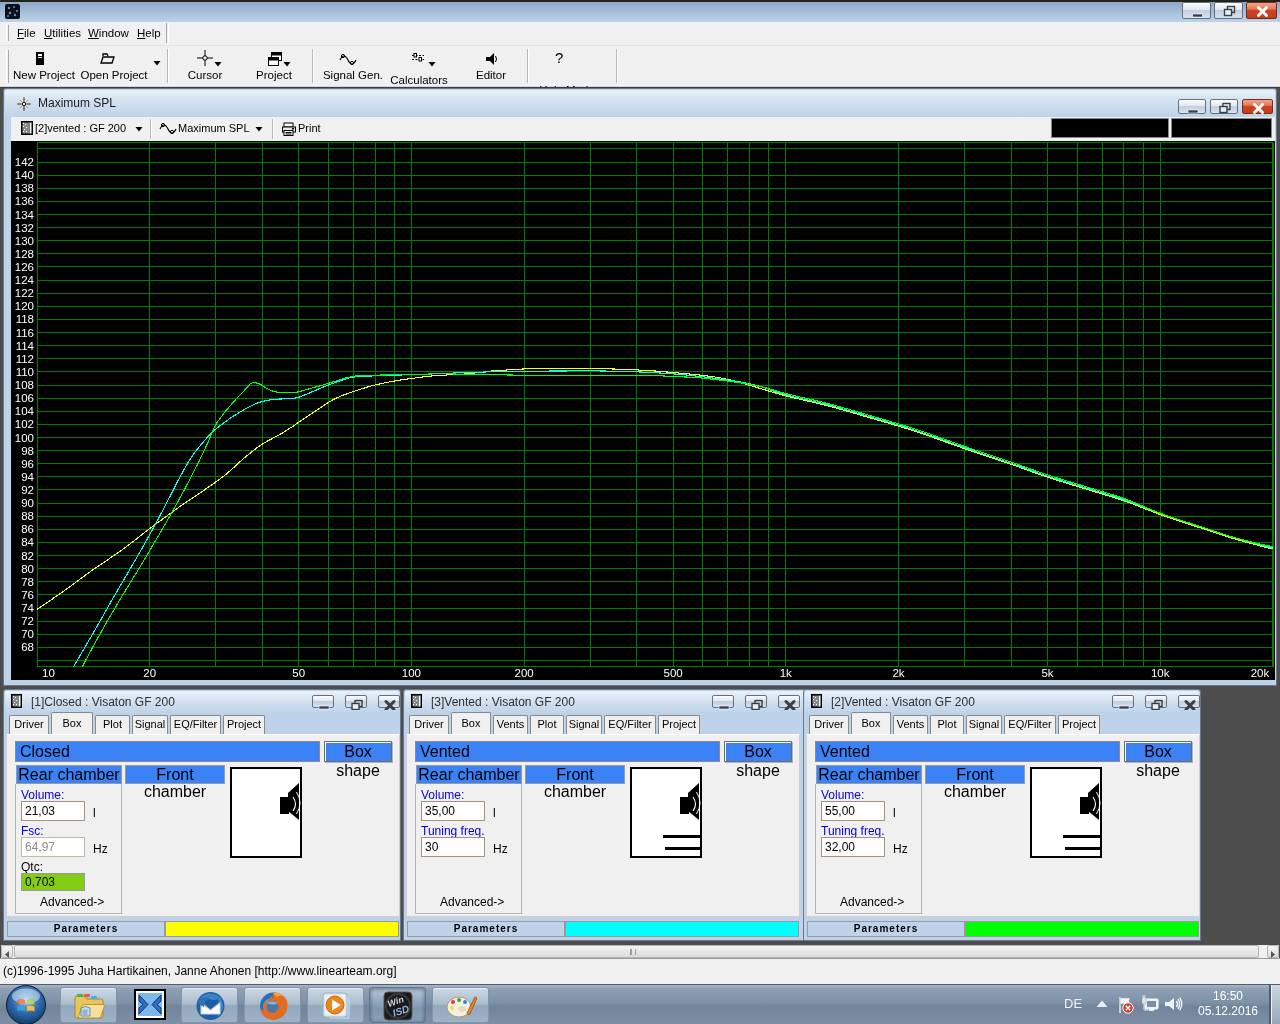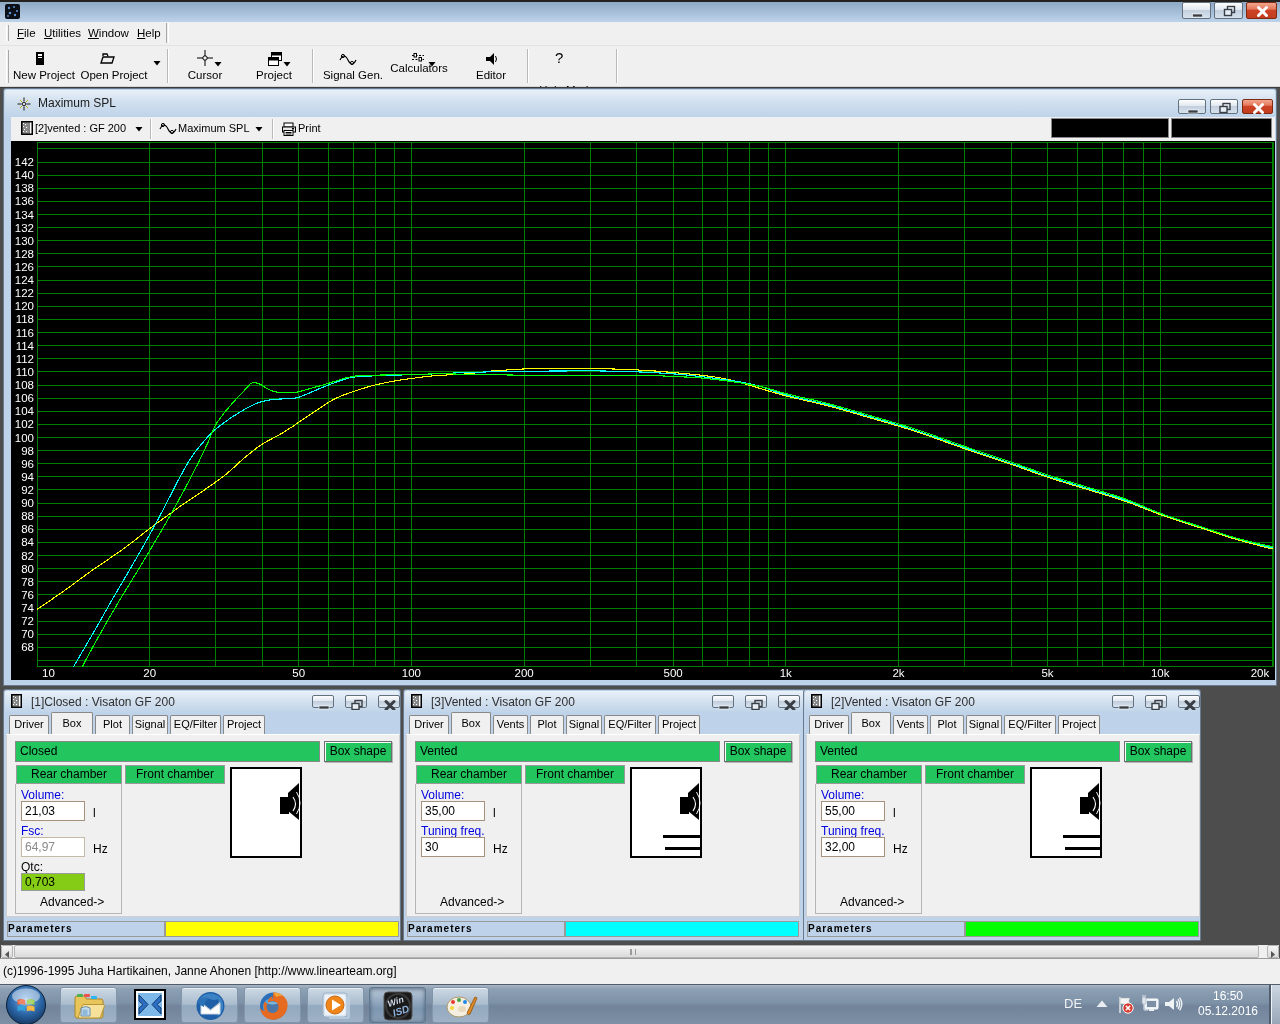--- a/index.html
+++ b/index.html
@@ -14,25 +14,25 @@
 .toolbar{left:0;top:45px;width:1280px;height:42px;background:#f0f0f0;border-top:1px solid #e3e3e3;border-bottom:1px solid #d8d8d8}
 .tbtn{position:absolute;top:2px;text-align:center;font-size:11.5px;color:#000}
 .tsep{position:absolute;top:3px;height:34px;width:2px;border-left:1px solid #b9b9b9;border-right:1px solid #fff}
 .mdi{left:0;top:87px;width:1280px;height:871px;background:#4d4d4d;border-top:1px solid #3c3c3c}
 .childwin{background:#bed3e9;border:1px solid #697a8c;border-radius:3px 3px 0 0}
 .ctitle{position:absolute;left:1px;top:1px;right:1px;height:27px;border-radius:2px 2px 0 0;background:linear-gradient(180deg,#e8f0f8 0%,#d3e1f0 40%,#bed3e9 100%)}
 .ptitle{height:21px;background:linear-gradient(180deg,#e9f1f9 0%,#d5e2f0 45%,#c0d4e9 100%)}
 .cbtn{position:absolute;border-radius:2px;border:1px solid #62707f;background:linear-gradient(180deg,#fdfeff 0%,#e1e8f0 45%,#c3cfdd 50%,#d6e2ee 100%)}
 .cbtn.red{background:linear-gradient(180deg,#f2a68e 0%,#e4795a 40%,#cc4224 50%,#c23d1f 100%);border-color:#7e2a10}
 .wtab{position:absolute;border:1px solid #888;border-bottom:none;border-radius:2px 2px 0 0;background:#f0f0f0;font-size:11px;text-align:center;color:#000}
-.field{position:absolute;background:#22c55e;border:1px solid #8a8a8a;font-size:12px;color:#000}
+.field{position:absolute;background:#3b82f6;border:1px solid #8a8a8a;font-size:16px;color:#000}
 .blab{position:absolute;font-size:12px;color:#0000e0}
 .klab{position:absolute;font-size:12px;color:#000}
 .inp{position:absolute;background:#fff;border:1px solid #a5917c;font-size:12px;color:#000;padding-left:3px}
-.statusL{position:absolute;border:1px solid #9a9a9a;font-size:10px;font-weight:bold;color:#000}
+.statusL{position:absolute;border:1px solid #9a9a9a;font-size:10px;font-weight:bold;text-align:center;color:#000}
 .statusC{position:absolute;border:1px solid #9a9a9a}
 .taskbar{left:0;top:984px;width:1280px;height:40px;background:linear-gradient(180deg,#a9b6c5 0%,#8da0b4 10%,#7d91a7 45%,#71849b 55%,#7e90a5 100%);border-top:1px solid #515d6b}
 .tkbtn{position:absolute;top:2px;width:57px;height:36px;border-radius:3px;border:1px solid #8296ab;background:linear-gradient(180deg,#cdd9e5 0%,#aabccd 48%,#93a9bf 52%,#9fb2c6 100%);box-shadow:inset 0 1px 0 rgba(255,255,255,.55)}
 .tkbtn.active{background:linear-gradient(180deg,#b9c9d9 0%,#93a9c0 40%,#7e97b1 60%,#8ba0b6 100%);border-color:#5f7a90;box-shadow:inset 0 1px 4px rgba(20,40,60,.6)}
 </style></head><body>
 <div class="abs titlebar"></div>
 <div class="abs appico"><svg width="15" height="15">
       <g fill="#5a8fd0">
         <circle cx="4" cy="4" r="1.2"></circle>
         <circle cx="9" cy="3" r="1"></circle>
@@ -126,21 +126,21 @@
     </div>
     <div class="tbtn" style="left:379.0px;width:80px">
       <svg class="abs" style="left:31px;top:3px" width="16" height="16" viewBox="0 0 16 16">
         <g stroke="#000" fill="none">
           <line x1="2" y1="4.5" x2="14" y2="4.5" stroke-dasharray="2 1.5"></line>
           <line x1="2" y1="8.5" x2="14" y2="8.5" stroke-dasharray="2 1.5"></line>
           <rect x="4" y="2.5" width="2.5" height="3.5" fill="#fff"></rect>
           <rect x="9" y="6.5" width="2.5" height="3.5" fill="#fff"></rect>
         </g>
       </svg>
-      <div style="margin-top:14px">Calculators</div>
+      <div style="margin-top:26px">Calculators</div>
     </div>
     <svg class="abs" style="left:428px;top:15px" width="8" height="6" viewBox="0 0 8 6">
       <path d="M0.5 1 L7.5 1 L4 5.5 Z" fill="#000"></path>
     </svg>
     <div class="tbtn" style="left:456.0px;width:70px">
       <svg class="abs" style="left:27px;top:3px" width="16" height="16" viewBox="0 0 16 16">
         <path d="M3 6 L7 6 L11 2 L11 14 L7 10 L3 10 Z" fill="#000"></path>
         <path d="M12.5 5 Q14.5 8 12.5 11" fill="none" stroke="#000"></path>
       </svg>
       <div style="margin-top:21px">Editor</div>

